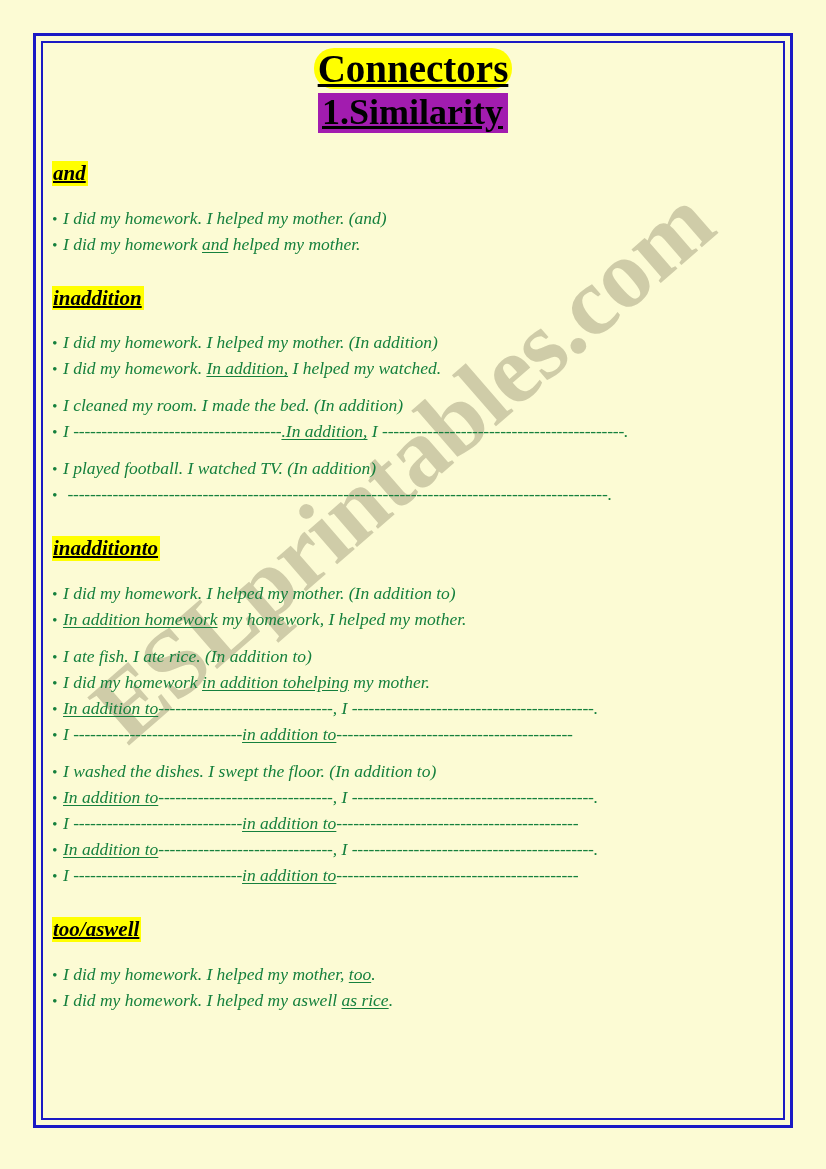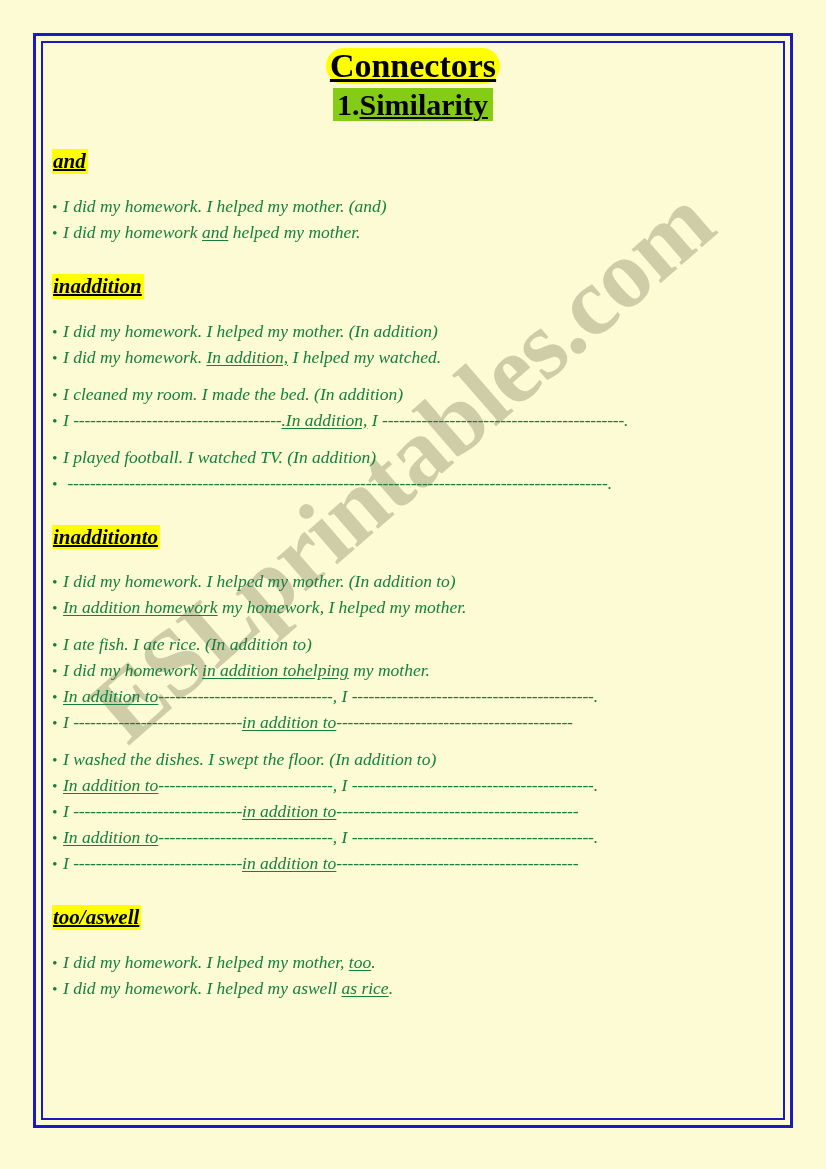--- a/index.html
+++ b/index.html
@@ -73,42 +73,43 @@
     height: 1169px;
     z-index: 3;
   }
 
   .title-block {
     text-align: center;
     padding-top: 48px;
   }
   .title-main {
     display: inline-block;
-    font-size: 34px;
+    font-size: 39px;
     font-weight: bold;
     line-height: 1.06;
     background: #ffff00;
     text-decoration: underline;
     text-decoration-thickness: 3px;
     text-underline-offset: 2px;
     padding: 0 4px;
     letter-spacing: 0px;
     border-radius: 20px;
   }
   .title-sub-wrap {
     text-align: center;
     margin-top: 4px;
   }
   .title-sub {
     display: inline-block;
-    font-size: 30px;
+    font-size: 36px;
     font-weight: bold;
     line-height: 1.1;
-    background: #84cc16;
+    background: #a21caf;
     padding: 0 5px 0 4px;
+    text-decoration: underline;
   }
   .title-sub .num { text-decoration: none; }
   .title-sub .word {
     text-decoration: underline;
     text-decoration-thickness: 2px;
     text-underline-offset: 2px;
   }
 
   .section { margin-top: 0; }
 

